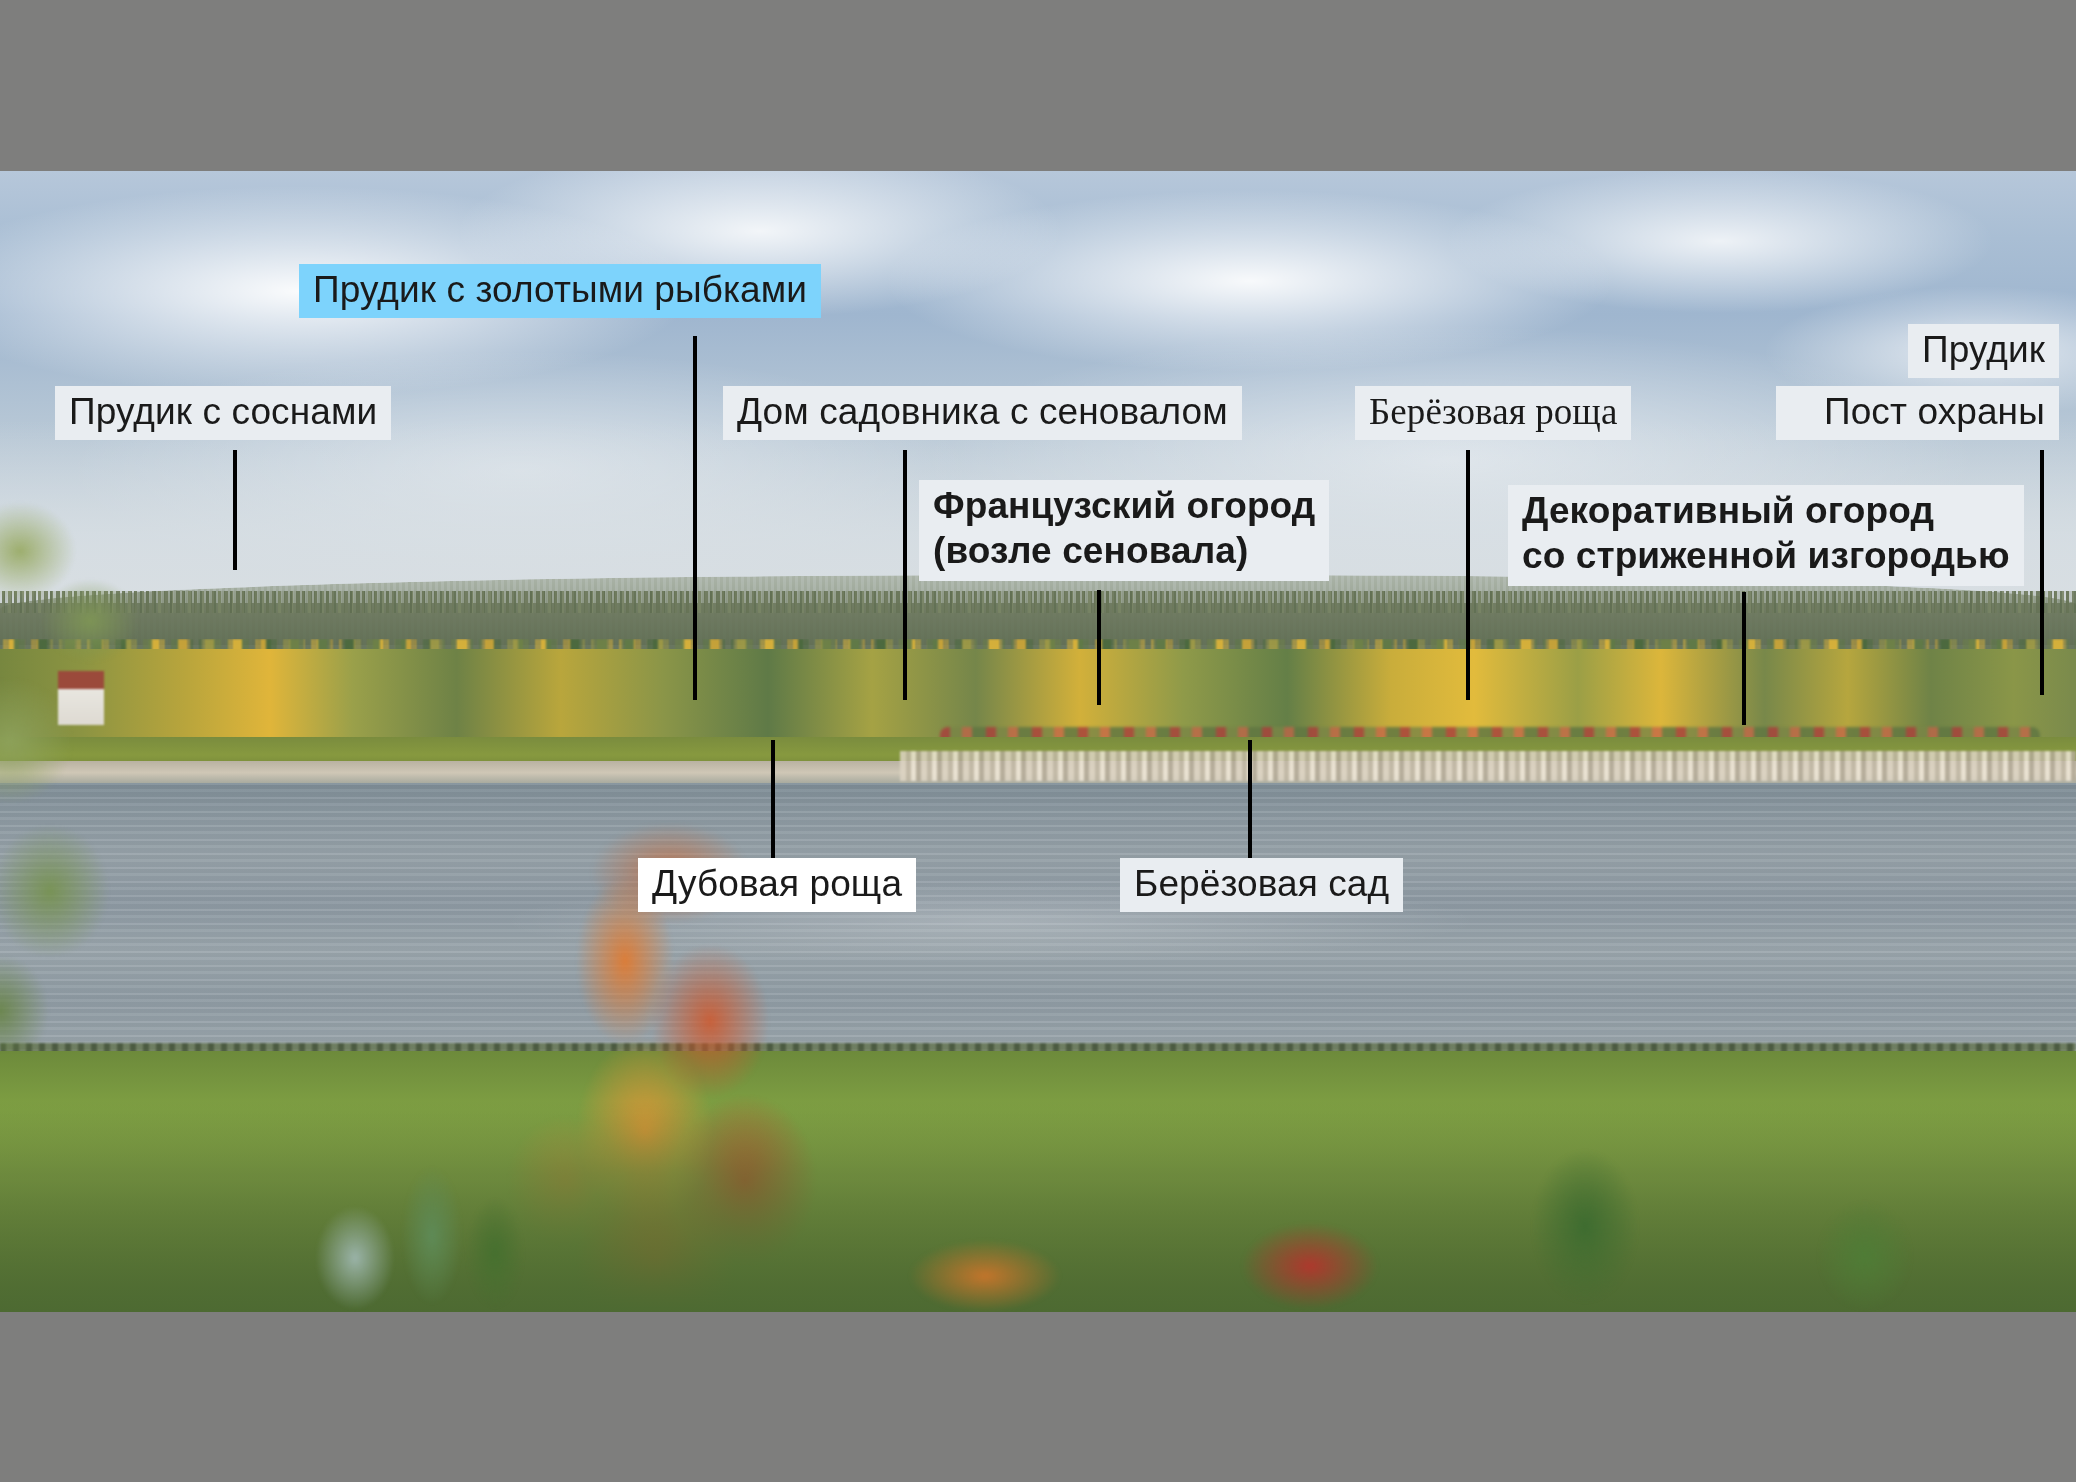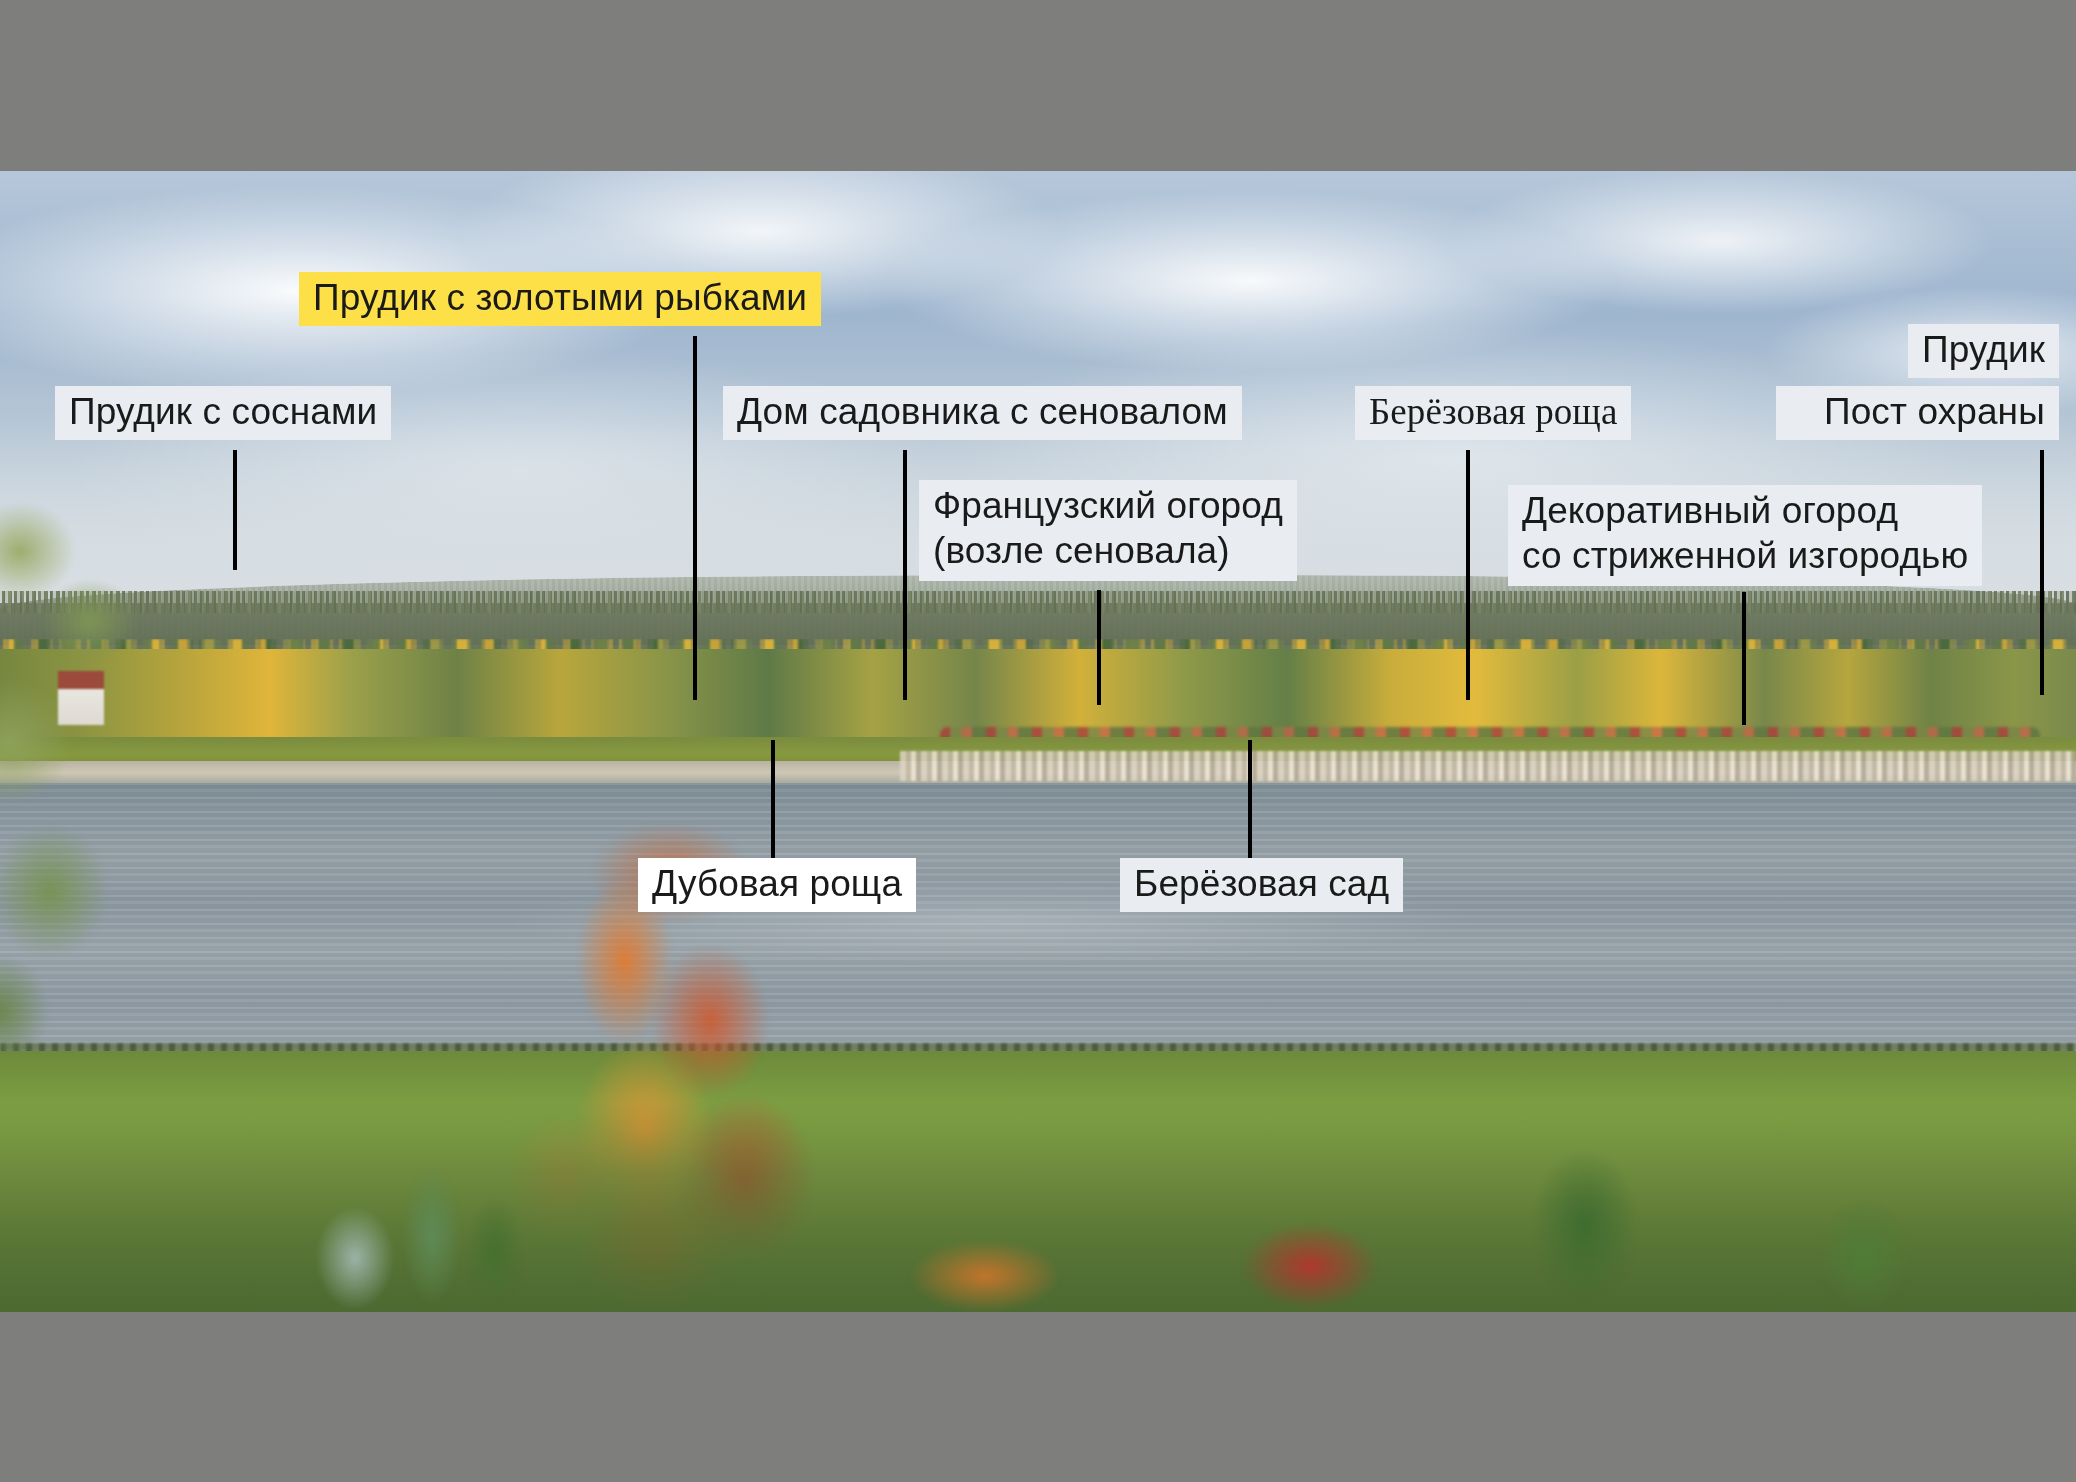--- a/index.html
+++ b/index.html
@@ -292,21 +292,21 @@
     position: absolute;
     background: #e9edf1;
     color: #1a1a1a;
     font-size: 37px;
     line-height: 1.22;
     padding: 3px 14px 6px 14px;
     white-space: pre;
     letter-spacing: .1px;
     box-sizing: border-box;
   }
-  .ann-label.two-line { padding-bottom: 8px; }
+  .ann-label.two-line { padding-bottom: 8px; font-weight: bold; }
 
   .ann-leader {
     position: absolute;
     width: 4px;
     background: #000000;
   }
 </style>
 </head>
 <body>
 
@@ -360,21 +360,21 @@
   <div class="letterbox" id="letterbox-top"></div>
   <div class="letterbox" id="letterbox-bottom"></div>
 
   <div id="annotations">
       <div class="annotation" style="left: 0px; top: 0px;">
         <div class="ann-leader" style="left: 233px; top: 450px; height: 120px; background: rgb(0, 0, 0);"></div>
         <div class="ann-label" style="left: 55px; top: 386px; background: rgb(233, 237, 241); color: rgb(26, 26, 26);">Прудик с соснами</div>
       </div>
       <div class="annotation" style="left: 0px; top: 0px;">
         <div class="ann-leader" style="left: 693px; top: 336px; height: 364px; background: rgb(0, 0, 0);"></div>
-        <div class="ann-label" style="left: 299px; top: 272px; background: #fde047; color: rgb(26, 26, 26);">Прудик с золотыми рыбками</div>
+        <div class="ann-label" style="left: 299px; top: 264px; background: #7dd3fc; color: rgb(26, 26, 26);">Прудик с золотыми рыбками</div>
       </div>
       <div class="annotation" style="left: 0px; top: 0px;">
         <div class="ann-leader" style="left: 903px; top: 450px; height: 250px; background: rgb(0, 0, 0);"></div>
         <div class="ann-label" style="left: 723px; top: 386px; background: rgb(233, 237, 241); color: rgb(26, 26, 26);">Дом садовника с сеновалом</div>
       </div>
       <div class="annotation" style="left: 0px; top: 0px;">
         <div class="ann-leader" style="left: 1097px; top: 590px; height: 115px; background: rgb(0, 0, 0);"></div>
         <div class="ann-label two-line" style="left: 919px; top: 480px; background: rgb(233, 237, 241); color: rgb(26, 26, 26);">Французский огород
 (возле сеновала)</div>
       </div>

